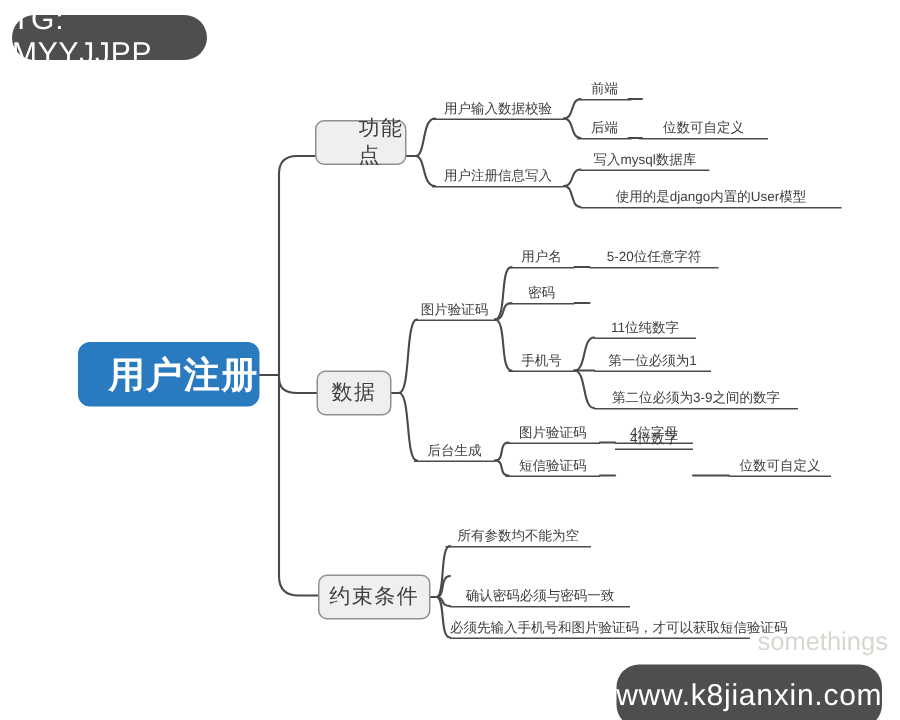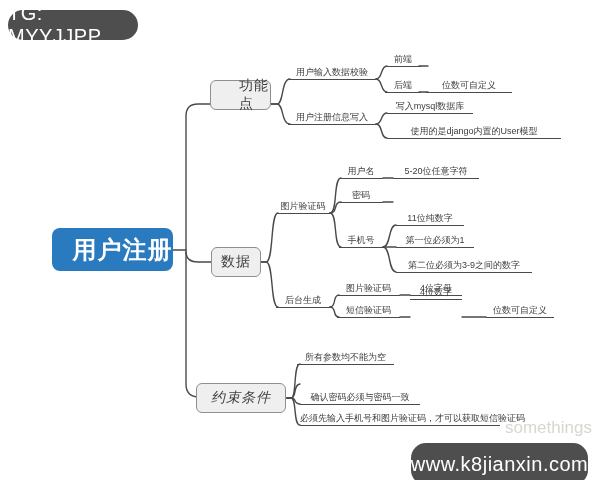--- a/index.html
+++ b/index.html
@@ -86,21 +86,21 @@
     </g>
   </svg>
 
   <div class="badge" style="left:8px;top:10px;width:130px;height:30px;">TG: MYYJJPP</div>
   <div class="badge" style="left:411px;top:443px;width:177px;height:42px;">www.k8jianxin.com</div>
 
   <div class="root" style="left:52px;top:228px;width:121px;height:43px;padding-left:20px;">用户注册</div>
 
   <div class="box" style="left:210px;top:80px;width:61px;height:30px;padding-left:28px;">功能点</div>
   <div class="box" style="left:211px;top:247px;width:50px;height:30px;">数据</div>
-  <div class="box" style="left:196px;top:383px;width:90px;height:30px;font-style:italic;">约束条件</div>
+  <div class="box" style="left:212px;top:383px;width:75px;height:30px;">约束条件</div>
 
   <div class="ln" style="left:288px;top:65px;width:88px;">用户输入数据校验</div>
   <div class="ln" style="left:385px;top:52px;width:36px;">前端</div>
   <div class="ln" style="left:385px;top:78px;width:36px;">后端</div>
   <div class="ln" style="left:426px;top:78px;width:86px;">位数可自定义</div>
   <div class="ln" style="left:288px;top:110px;width:88px;">用户注册信息写入</div>
   <div class="ln" style="left:387px;top:99px;width:86px;">写入mysql数据库</div>
   <div class="ln" style="left:387px;top:124px;width:174px;">使用的是django内置的User模型</div>
 
   <div class="ln" style="left:276px;top:199px;width:54px;">图片验证码</div>

